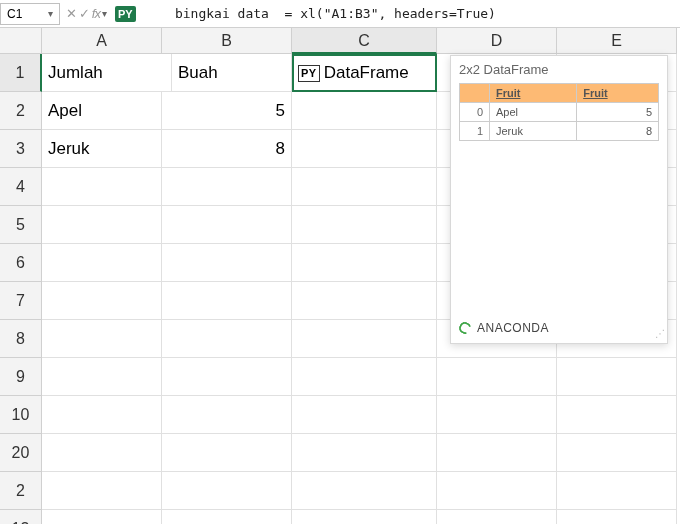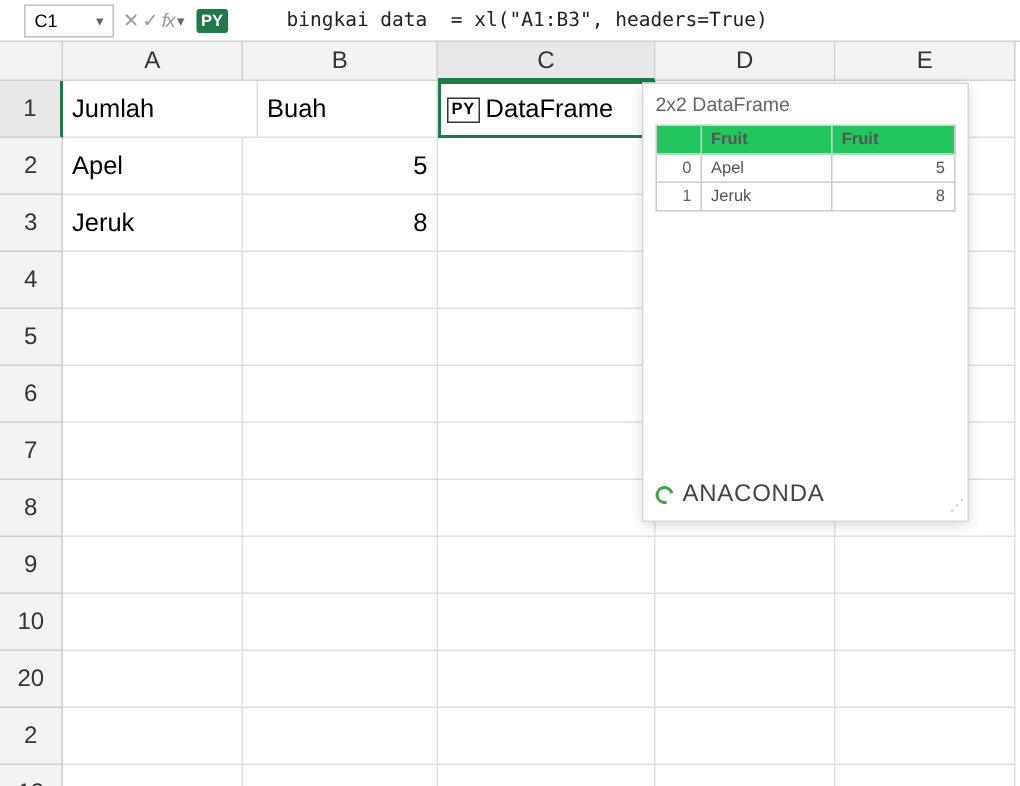--- a/index.html
+++ b/index.html
@@ -14,21 +14,21 @@
     position: relative;
   }
   
   .fbar {
     display: flex;
     align-items: center;
     height: 28px;
     border-bottom: 1px solid #d0d0d0;
     background: #fff;
     gap: 4px;
-    padding-left: 16px;
+    padding-left: 0;
   }
   .namebox {
     width: 60px;
     height: 22px;
     border: 1px solid #c0c0c0;
     background: #fff;
     display: flex;
     align-items: center;
     padding: 0 6px;
     font-size: 12px;
@@ -137,21 +137,21 @@
     font-weight: bold;
     padding: 1px 2px;
     letter-spacing: 0.5px;
     margin-right: 4px;
     display:inline-block;
     line-height:13px;
   }
   
   .preview {
     position: absolute;
-    left: 428px;
+    left: 450px;
     top: 55px;
     width: 218px;
     background: #fff;
     border: 1px solid #d8d8d8;
     box-shadow: 0 2px 8px rgba(0,0,0,0.15);
     padding: 6px 8px 8px 8px;
     font-size: 12px;
     color: #555;
   }
   .preview .ptitle {
@@ -161,30 +161,30 @@
   }
   .preview table {
     width: 100%;
     border-collapse: collapse;
     font-size: 11px;
   }
   .preview th, .preview td {
     border: 1px solid #ccc;
     padding: 3px 6px;
   }
-  .preview th { background: #22c55e; font-weight: bold; text-align:left;}
+  .preview th { background: #fdba74; font-weight: bold; text-align:left;text-decoration:underline;}
   .preview th.idx, .preview td.idx { text-align: right; color:#666; width:30px;}
   .preview td.amt { text-align: right; }
   .preview .footer {
     margin-top: 180px;
     display:flex;
     align-items:center;
     gap:6px;
     color:#444;
-    font-size:16px;
+    font-size:12px;
     letter-spacing:0.5px;
   }
   .anaconda-ring {
     width:12px; height:12px; border:2px solid #3fa648; border-radius:50%;
     border-right-color: transparent;
     transform: rotate(30deg);
     display:inline-block;
   }
   .resize {
     position:absolute; right:4px; bottom:4px;

